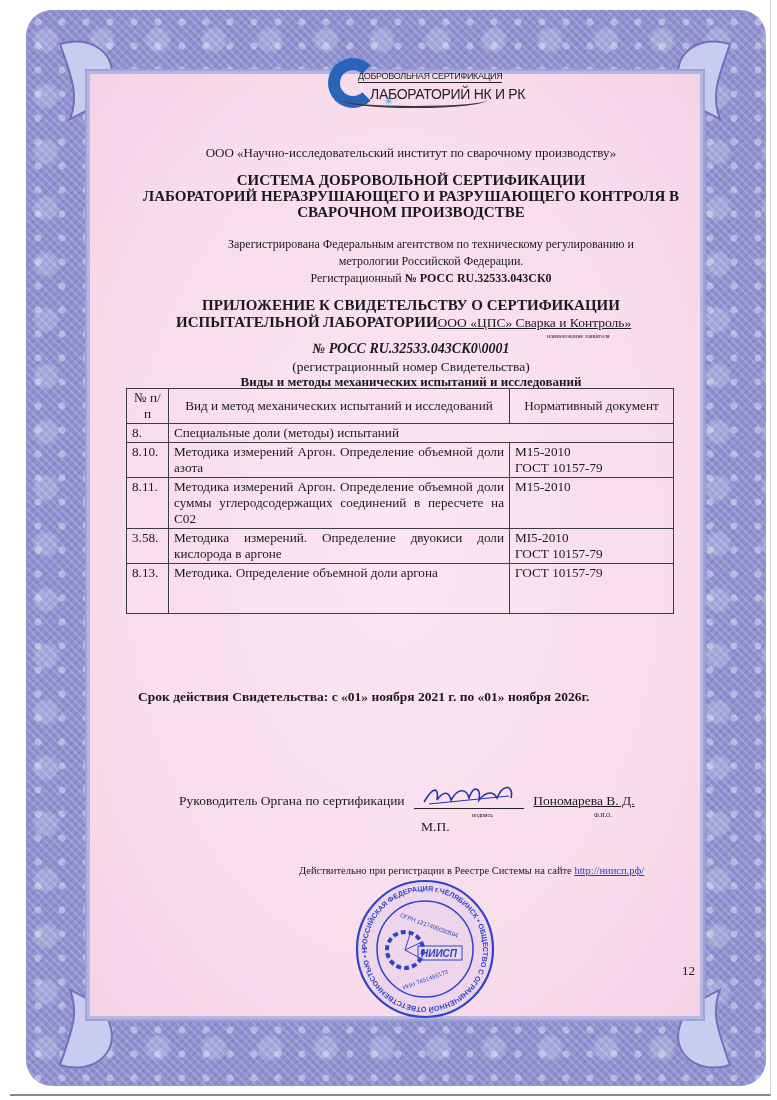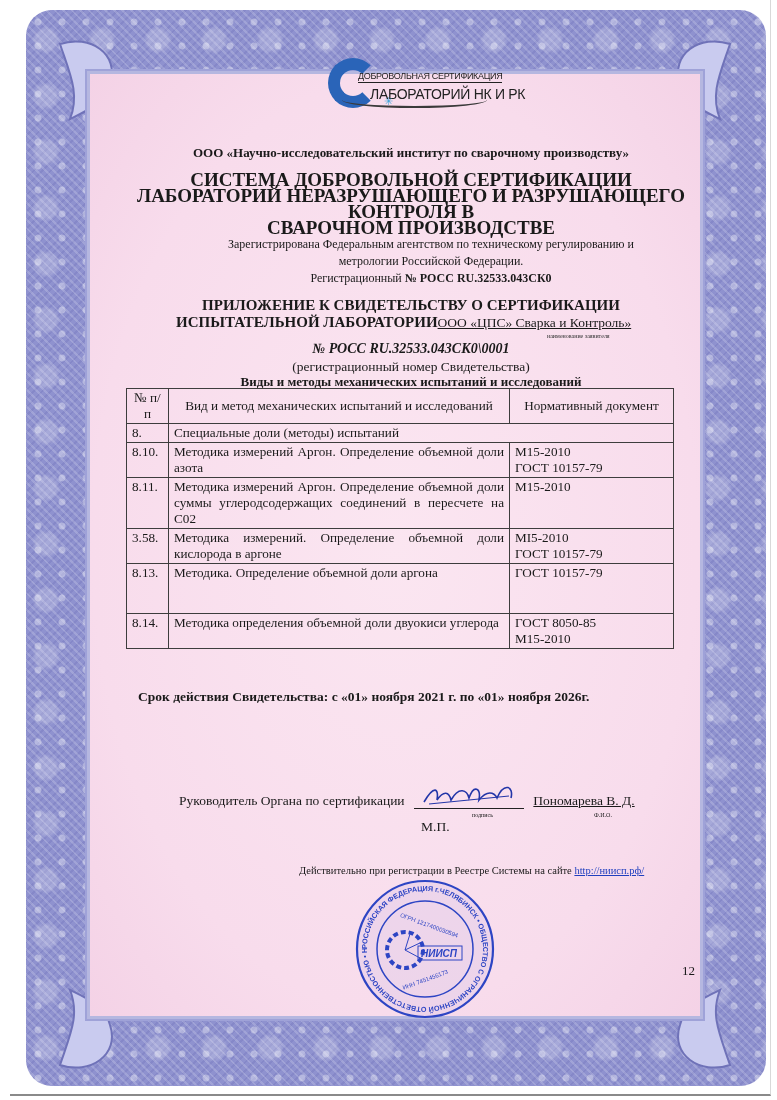--- a/index.html
+++ b/index.html
@@ -56,22 +56,22 @@
   .logo .line2 {
     position: absolute; left: 42px; top: 28px; font-family: "Liberation Sans", sans-serif;
     font-size: 14px; color: #222; letter-spacing: -0.3px; white-space: nowrap;
   }
   .logo .swoosh {
     position: absolute; left: 14px; top: 34px; width: 145px; height: 14px;
     border-bottom: 2px solid #3a3a3a; border-radius: 0 0 60% 60%;
   }
   .logo .star { position: absolute; left: 56px; top: 37px; color: #3aa3d9; font-size: 11px; }
 
-  .org { top: 145px; font-size: 13px; font-weight: bold; }
-  .sys { top: 172px; font-size: 19px; font-weight: bold; line-height: 16px; }
+  .org { top: 145px; font-size: 13px; font-weight: normal; }
+  .sys { top: 172px; font-size: 15px; font-weight: bold; line-height: 16px; }
   .reg { top: 236px; font-size: 12px; line-height: 17px; }
   .app1 { top: 297px; font-size: 15px; font-weight: bold; line-height: 17px; }
   .app-name { font-weight: normal; font-size: 13.5px; text-decoration: underline; }
   .applicant-caption { position: absolute; left: 531px; top: 333px; font-size: 6px; color: #333; }
   .certno { top: 341px; font-size: 14px; font-weight: bold; font-style: italic; }
   .certno-caption { top: 359px; font-size: 13.5px; }
   .table-title { top: 374px; font-size: 13px; font-weight: bold; }
 
   table.methods {
     position: absolute; left: 110px; top: 388px; width: 548px;
@@ -200,39 +200,31 @@
     </tr>
     <tr>
       <td>8.11.</td>
       <td class="desc">Методика измерений Аргон. Определение объемной доли суммы углеродсодержащих соединений в пересчете на С02</td>
       <td>
             <div>М15-2010</div>
           </td>
     </tr>
     <tr>
       <td>3.58.</td>
-      <td class="desc">Методика измерений. Определение объемной доли кислорода в аргоне</td>
+      <td class="desc">Методика измерений. Определение двуокиси доли кислорода в аргоне</td>
       <td>
             <div>МI5-2010</div>
             <div>ГОСТ 10157-79</div>
           </td>
     </tr>
     <tr style="height:50px;">
       <td>8.13.</td>
       <td class="desc">Методика. Определение объемной доли аргона</td>
       <td>
             <div>ГОСТ 10157-79</div>
-          </td>
-    </tr>
-    <tr>
-      <td>8.14.</td>
-      <td class="desc">Методика определения объемной доли двуокиси углерода</td>
-      <td>
-            <div>ГОСТ 8050-85</div>
-            <div>М15-2010</div>
           </td>
     </tr>
   </tbody>
     </table>
 
   <div class="validity">Срок действия Свидетельства: с «01» ноября 2021 г. по «01» ноября 2026г.</div>
 
   <div class="sign-row">
     <span>Руководитель Органа по сертификации</span>
     <span class="sig-line">

